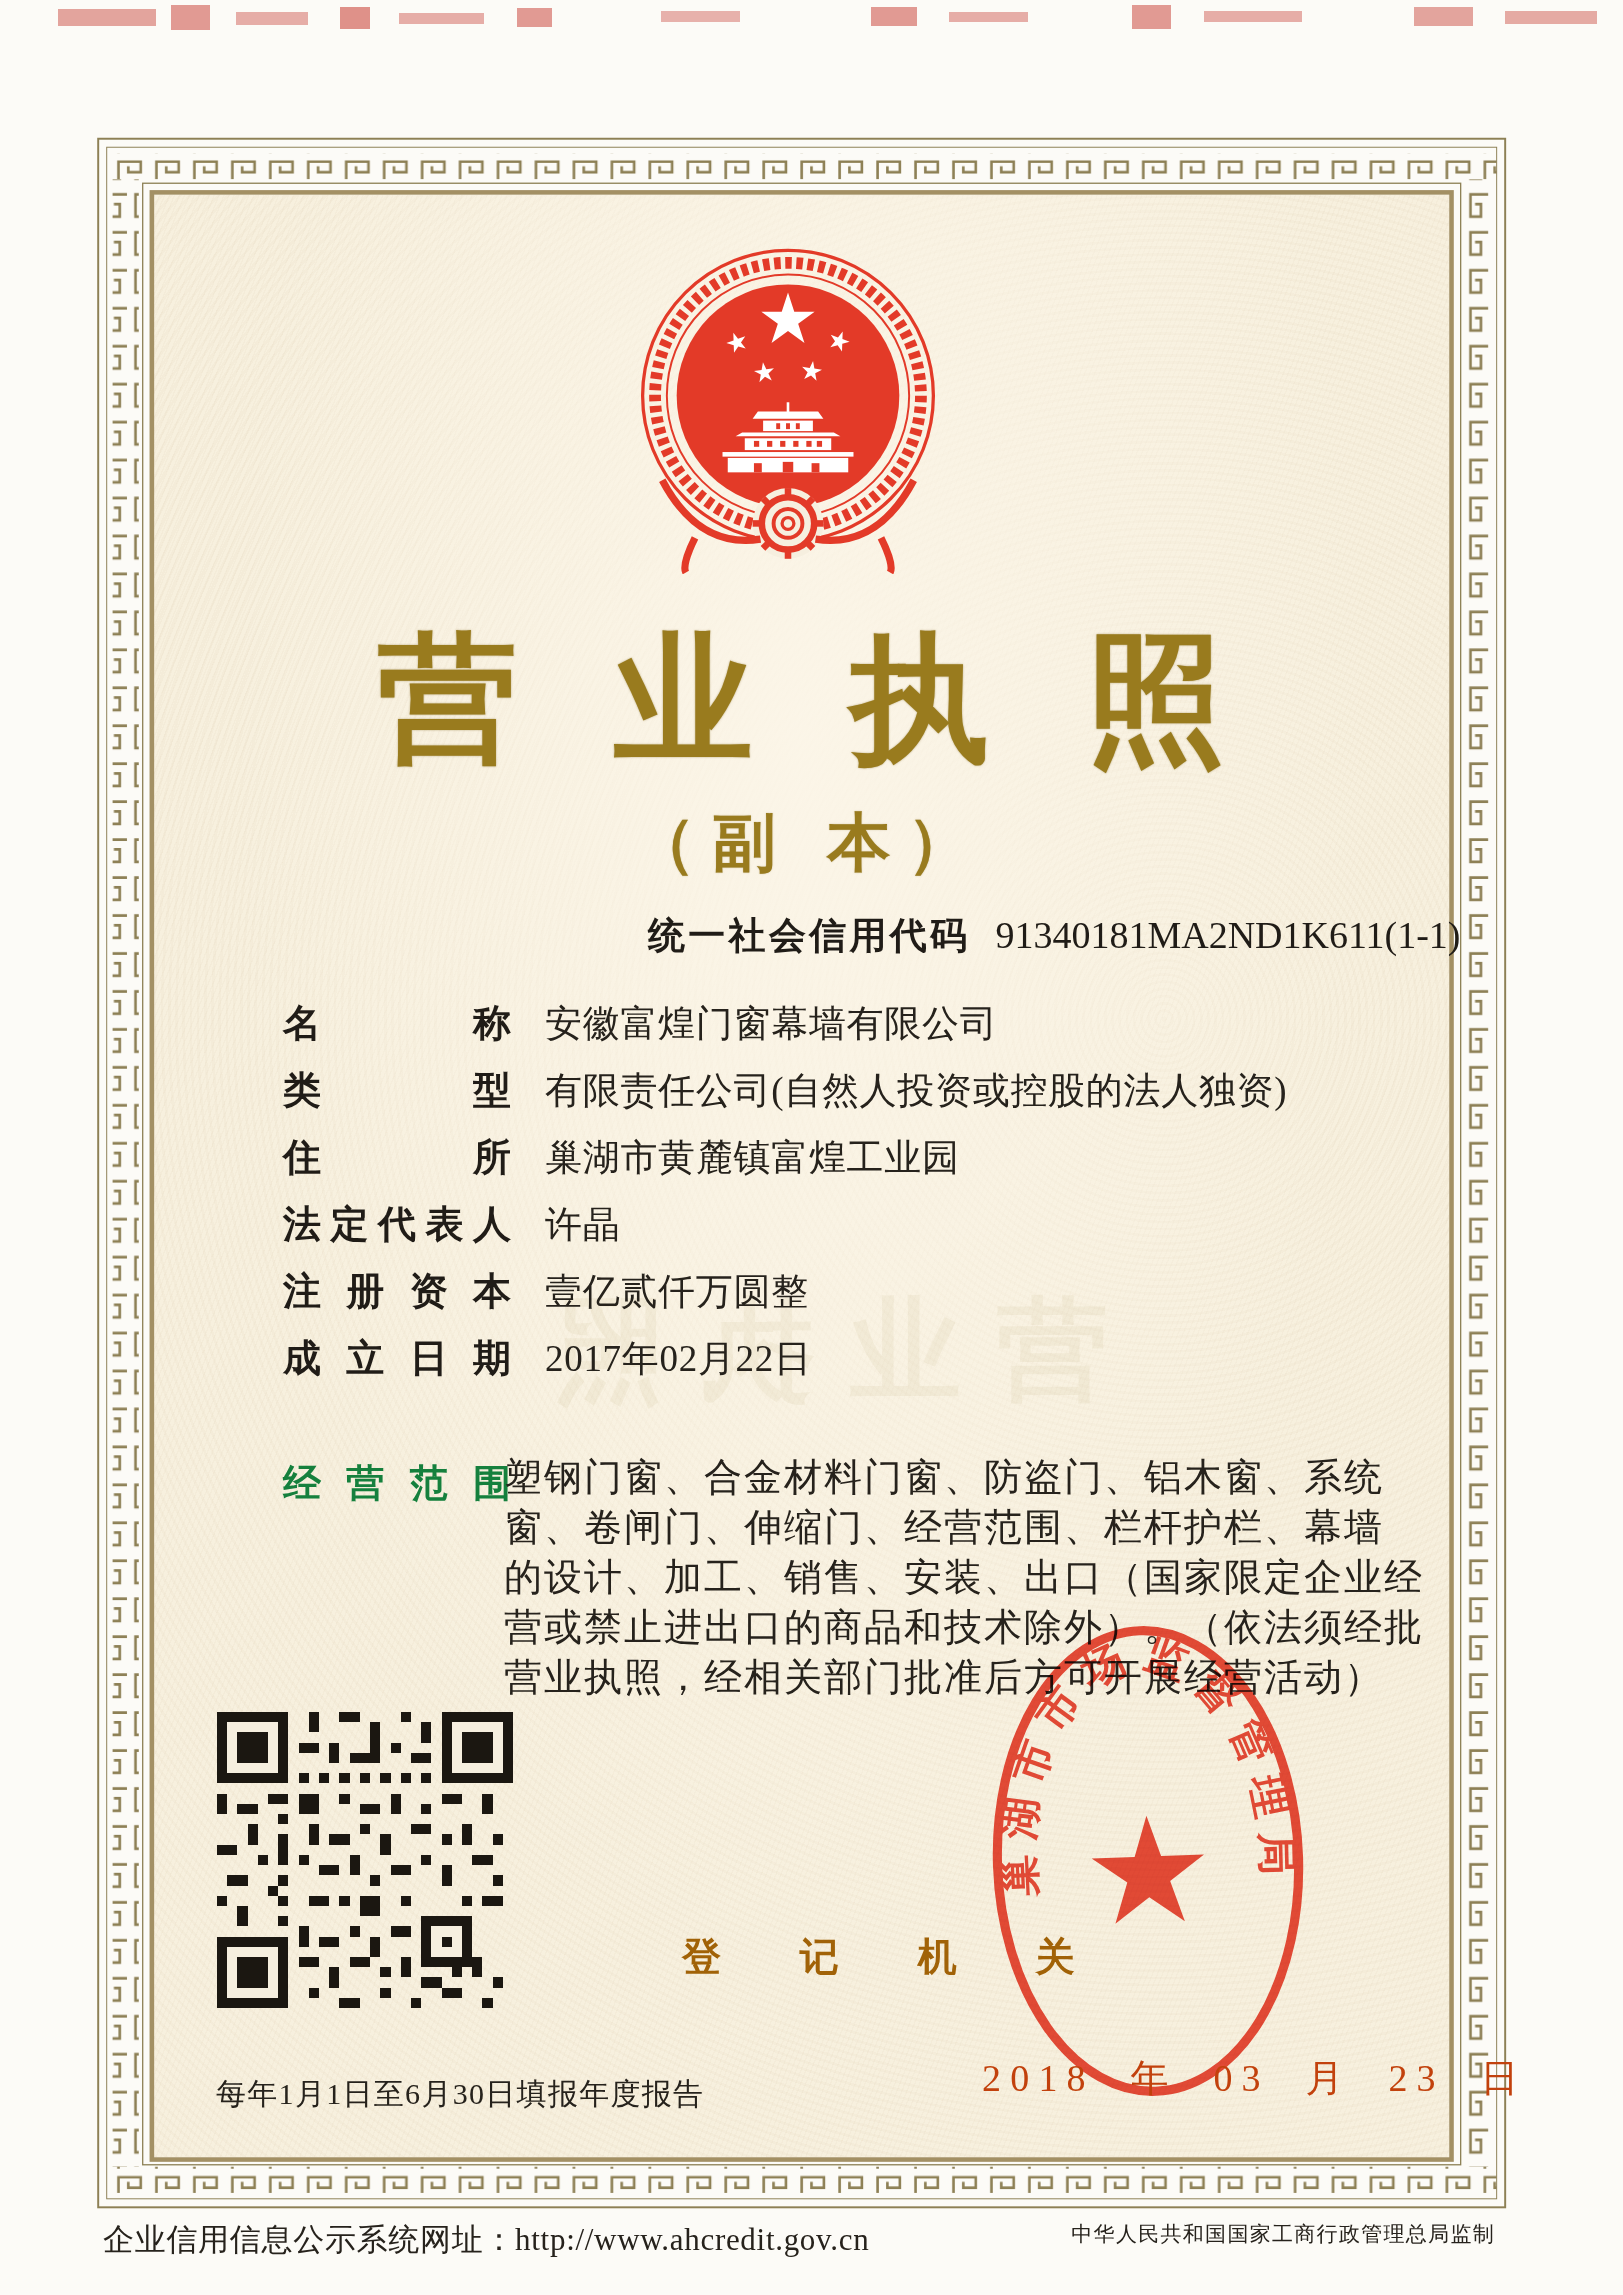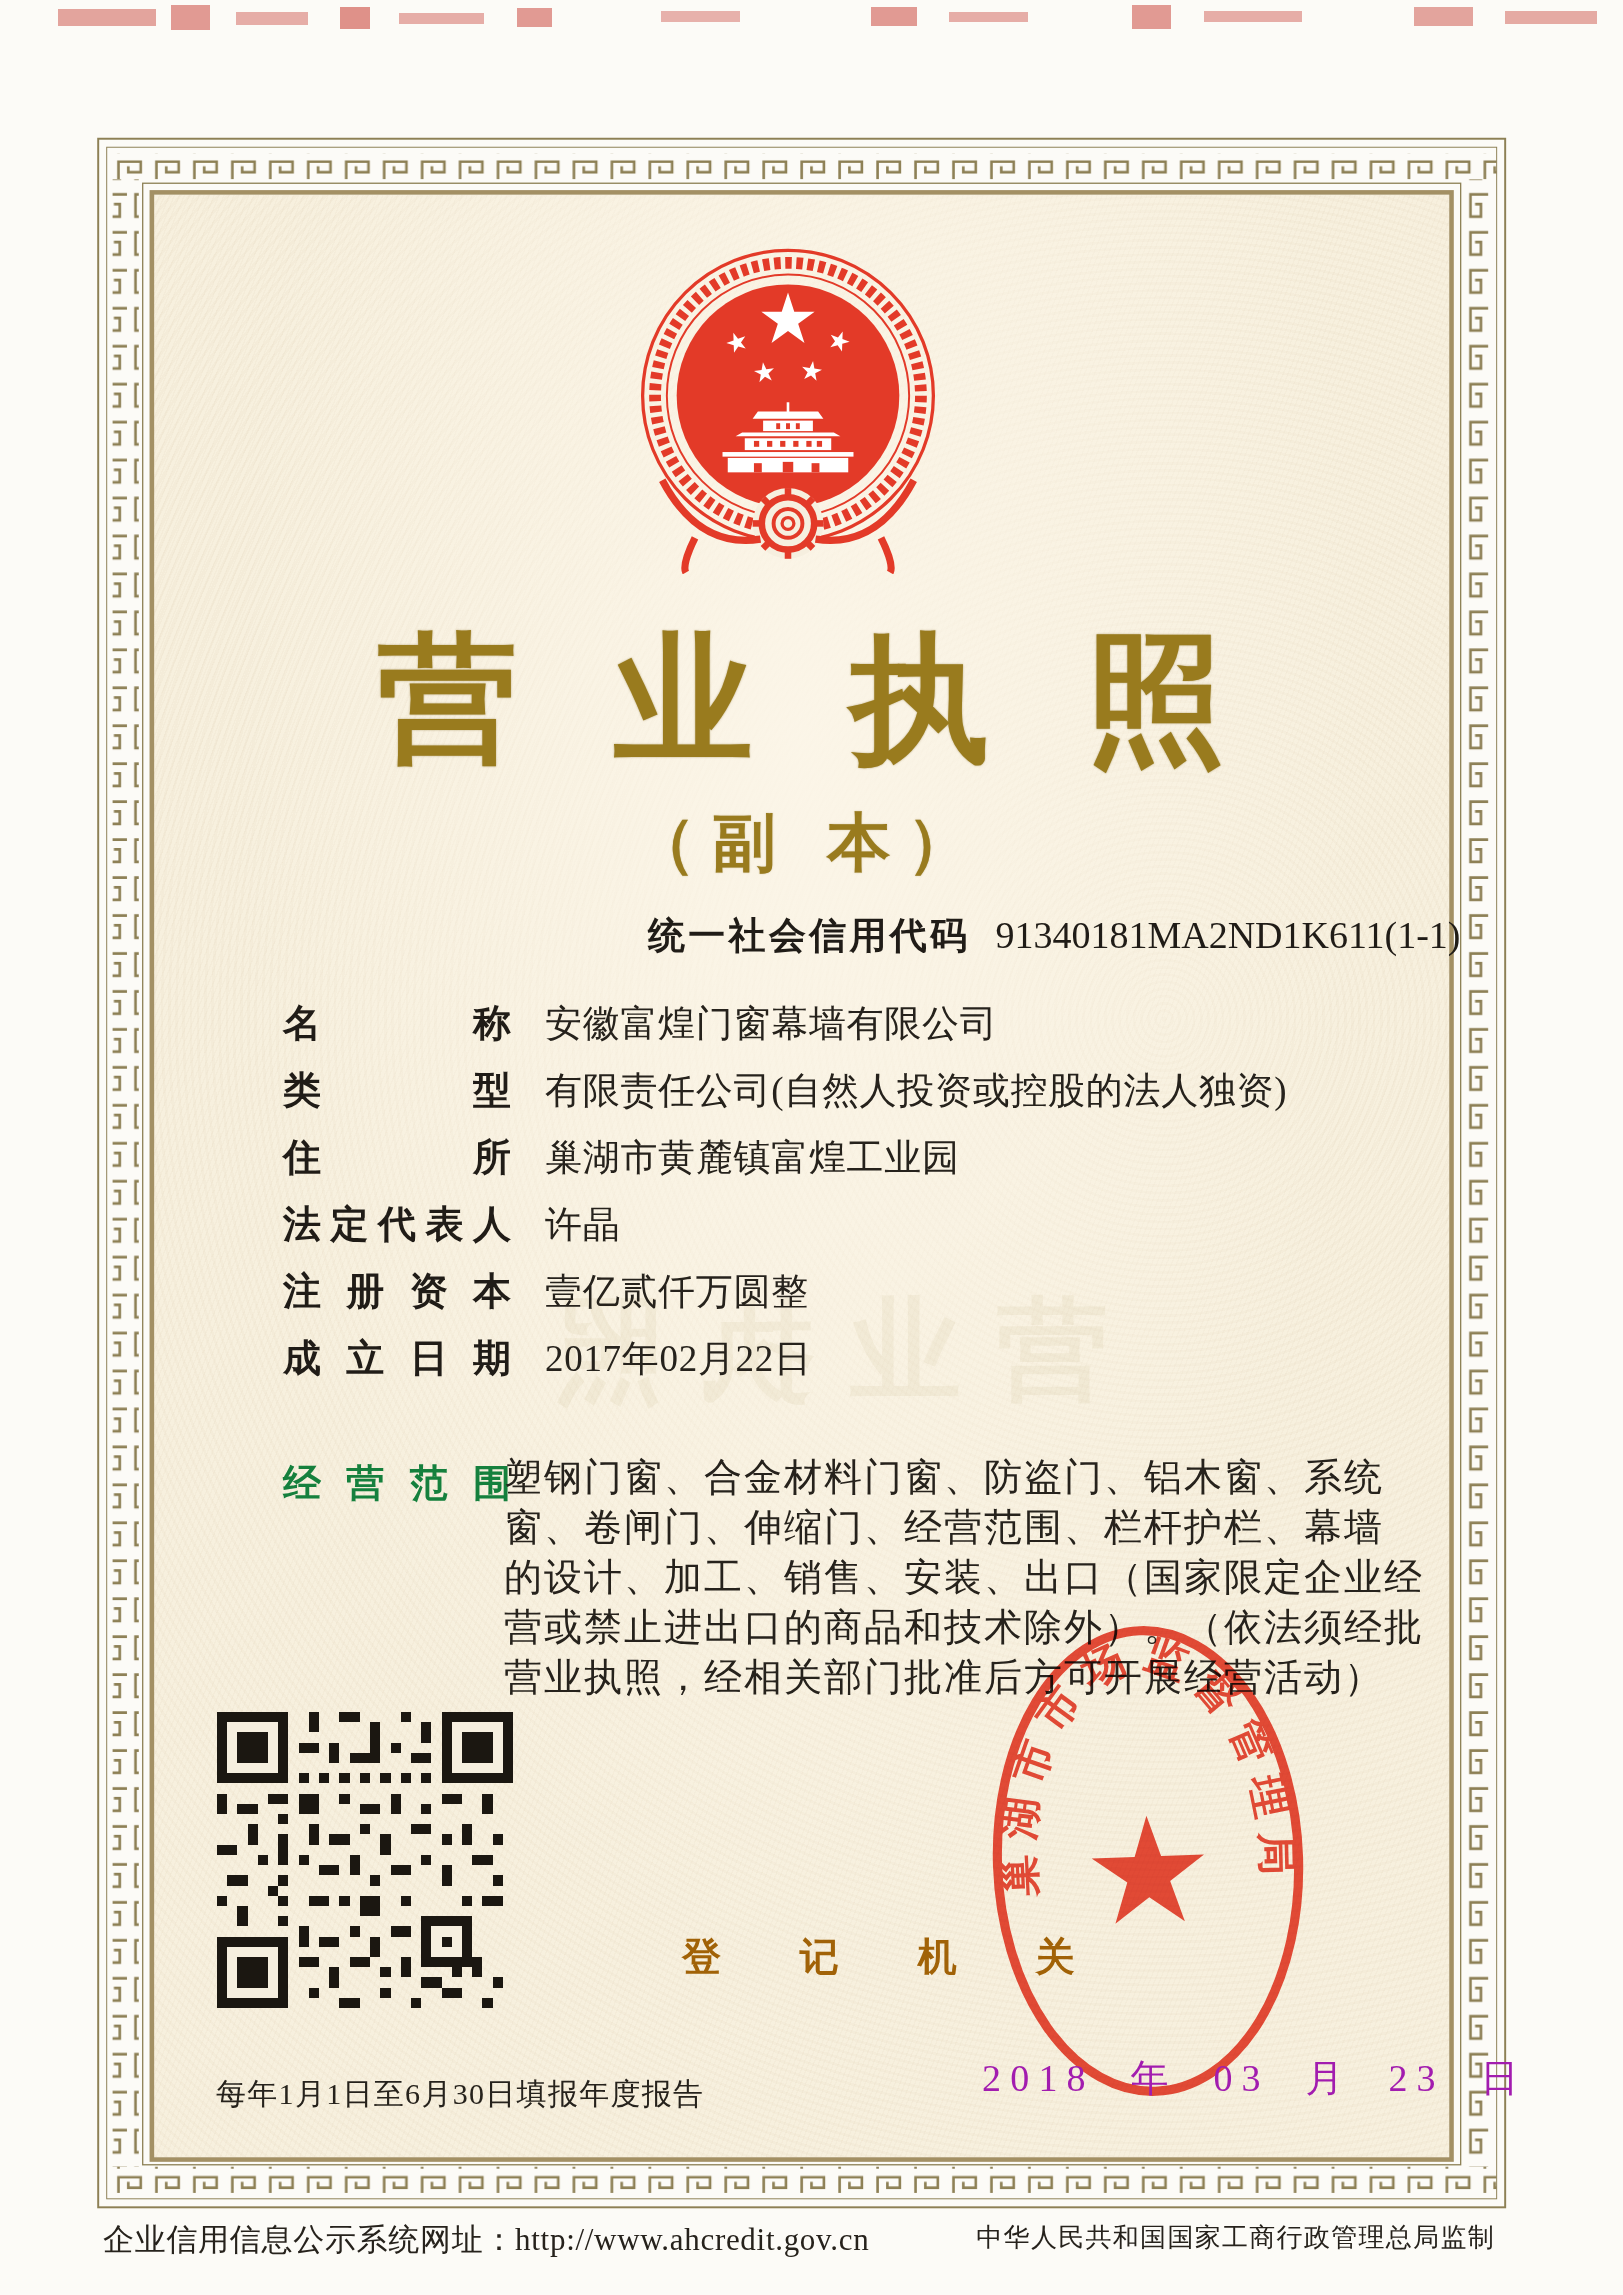--- a/index.html
+++ b/index.html
@@ -39,29 +39,29 @@
   .scope-text{position:absolute;left:504px;top:1452px;width:956px;font-family:"Liberation Serif",serif;
     font-size:38px;line-height:50px;letter-spacing:2px;color:#26221c;}
 
   .qr{position:absolute;left:217px;top:1712px;width:296px;height:296px;}
 
   .registry{position:absolute;left:682px;top:1930px;font-size:39px;font-weight:bold;color:#a16207;letter-spacing:34px;white-space:nowrap;}
 
   .seal{position:absolute;left:987px;top:1618px;width:322px;height:486px;opacity:.93;transform:rotate(-2deg);mix-blend-mode:multiply;}
 
   .issue-date{position:absolute;left:982px;top:2053px;font-family:"Liberation Serif",serif;
-    font-size:38px;color:#a21caf;letter-spacing:9.2px;word-spacing:17px;white-space:nowrap;}
+    font-size:38px;color:#c2410c;letter-spacing:9.2px;word-spacing:17px;white-space:nowrap;}
 
   .annual-note{position:absolute;left:216px;top:2074px;font-family:"Liberation Serif",serif;
     font-size:30px;color:#26221c;letter-spacing:1.3px;}
 
   .footer-left{position:absolute;left:103px;top:2219px;font-family:"Liberation Serif",serif;
     font-size:31px;color:#26221c;letter-spacing:0.7px;}
   .footer-right{position:absolute;right:128px;top:2220px;font-family:"Liberation Serif",serif;
-    font-size:26px;color:#26221c;letter-spacing:1.3px;}
+    font-size:21px;color:#26221c;letter-spacing:1.3px;}
 
   .ghost{position:absolute;left:419px;top:1276px;width:785px;text-align:center;font-size:111px;font-weight:bold;
     letter-spacing:36px;color:#8f742a;opacity:.06;transform:scaleX(-1);pointer-events:none;}
 
   .scr{position:absolute;background:#c63a2f;opacity:.55;}
 </style>
 </head>
 <body>
 
 <div id="page">

